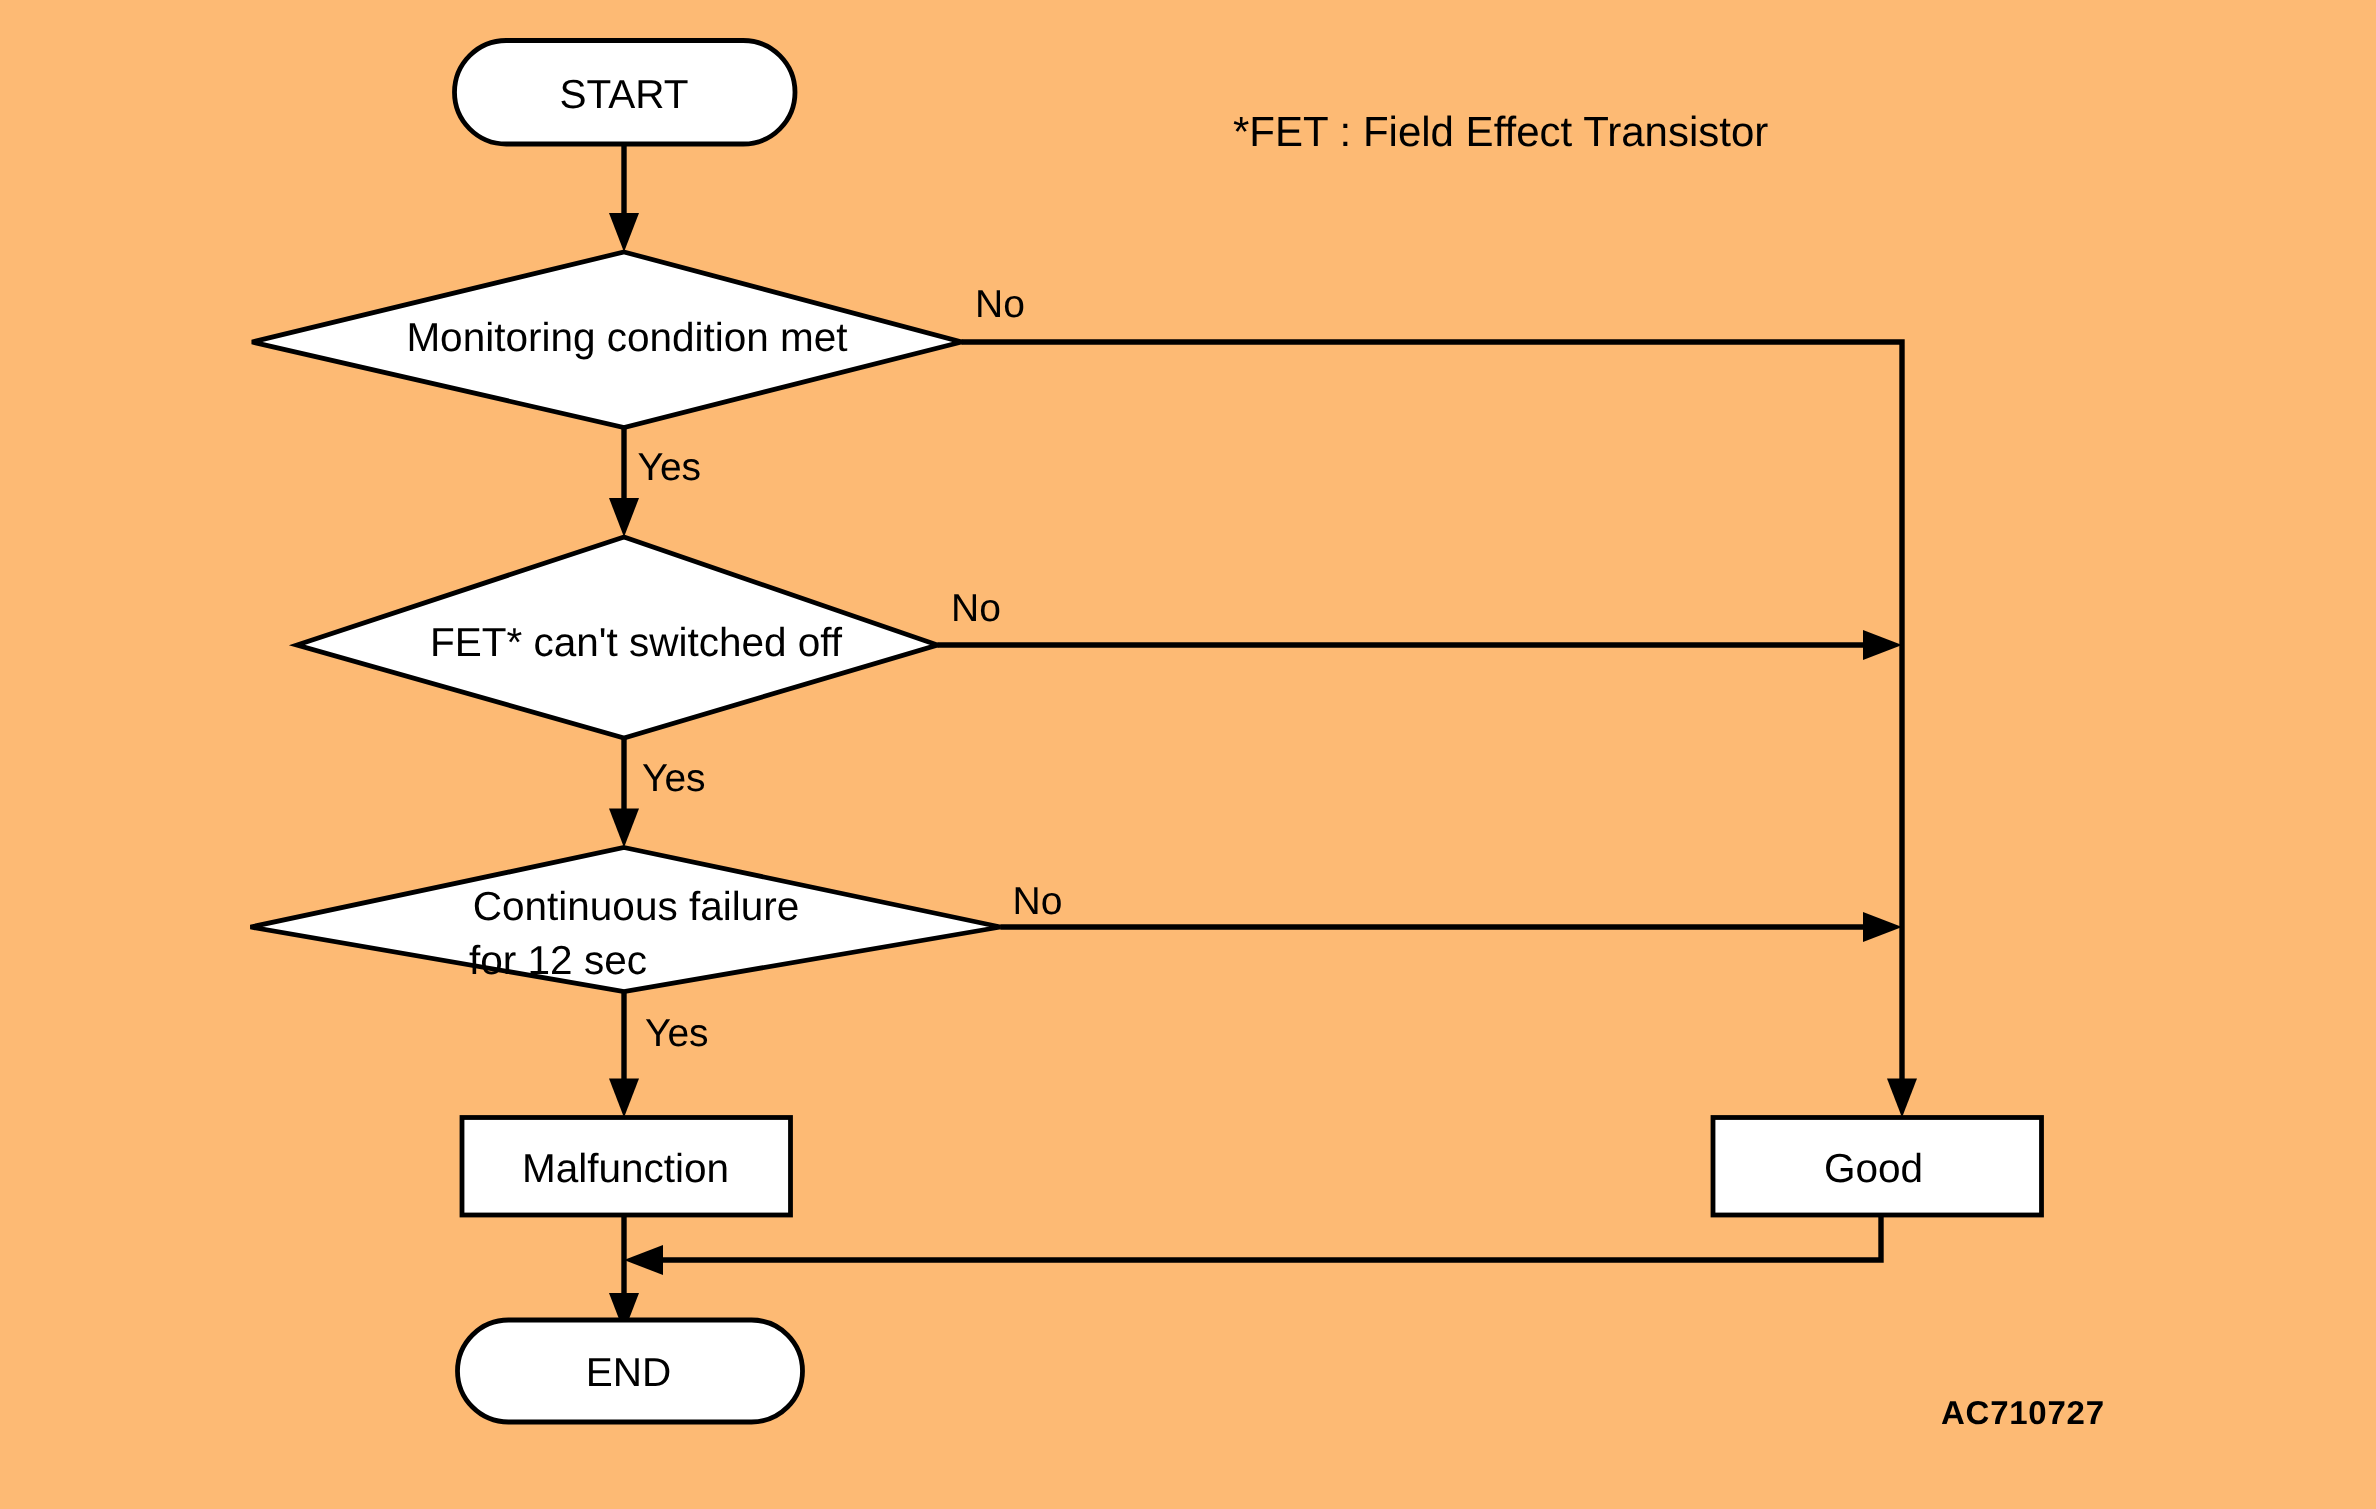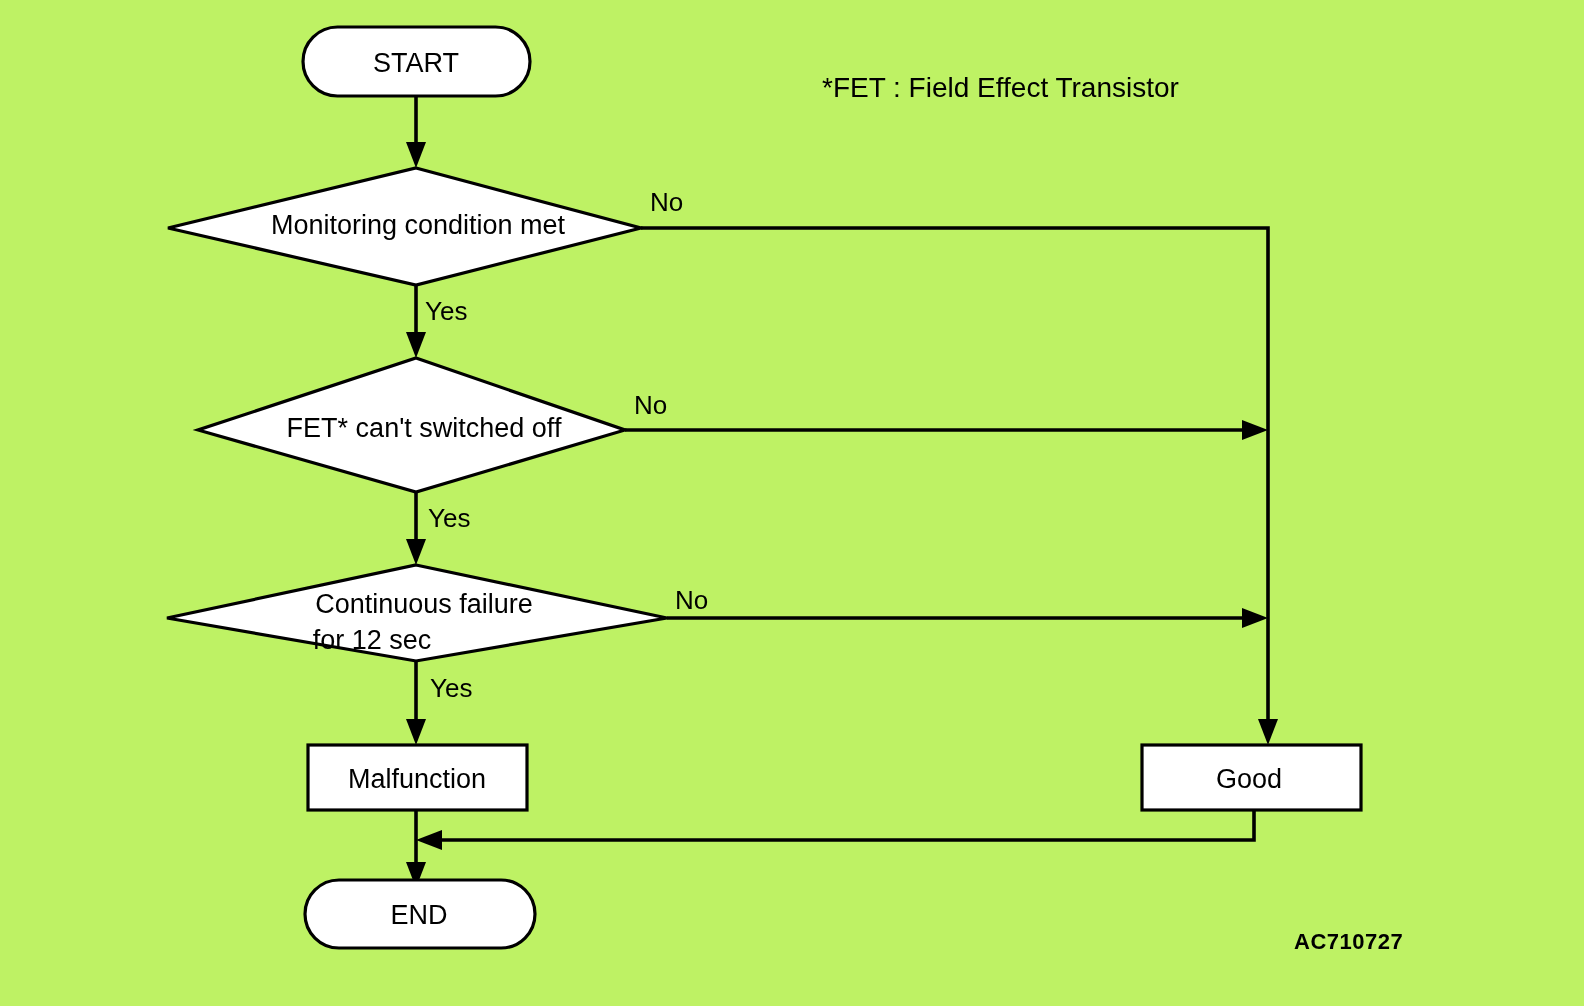--- a/index.html
+++ b/index.html
@@ -8,21 +8,21 @@
     padding: 0;
     background: #ffffff;
   }
   body {
     font-family: "Liberation Sans", sans-serif;
   }
   #page {
     position: relative;
     width: 1584px;
     height: 1006px;
-    background: #bef264;
+    background: #fdba74;
     overflow: hidden;
   }
   #flow-svg {
     position: absolute;
     top: 0;
     left: 0;
     width: 1584px;
     height: 1006px;
     display: block;
   }

